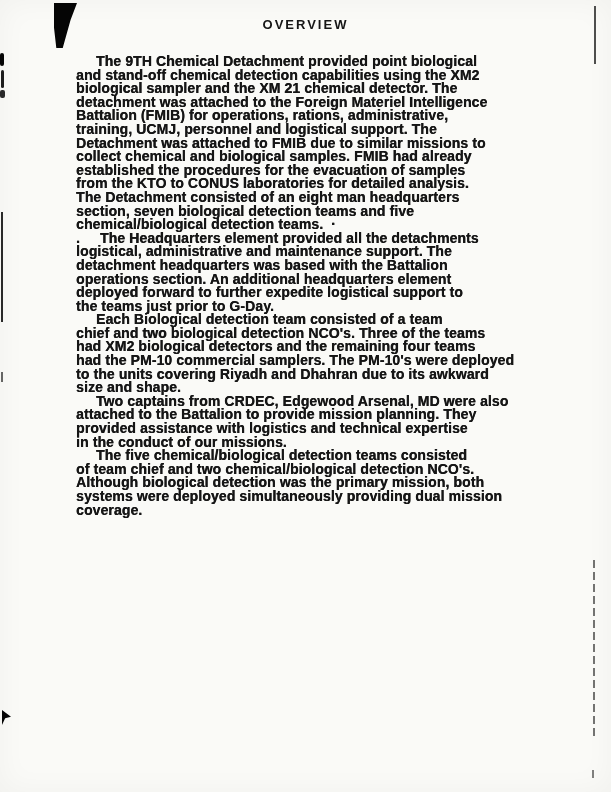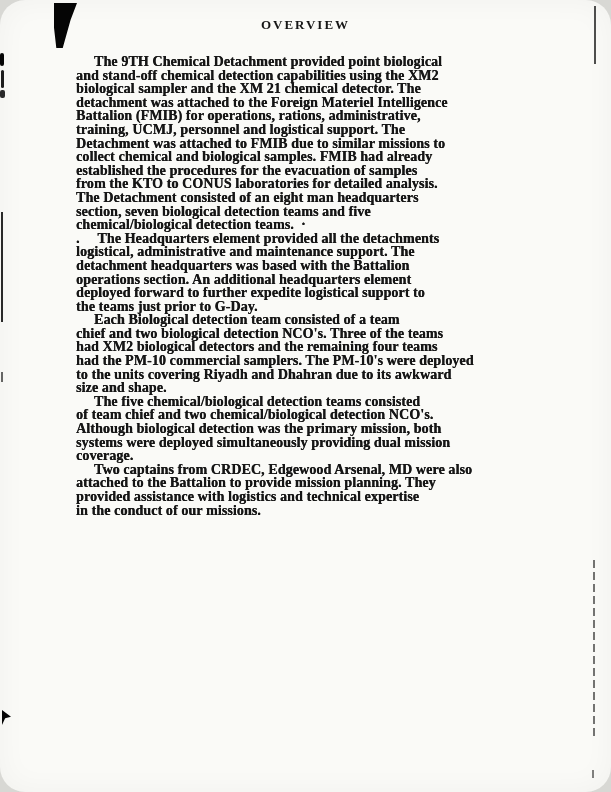--- a/index.html
+++ b/index.html
@@ -7,24 +7,23 @@
     padding: 0;
     background: #d8d8d4;
   }
   .page {
     position: relative;
     width: 611px;
     height: 792px;
     margin: 0 auto;
     background: var(--paper, #fafaf7);
     overflow: hidden;
-    font-family: Liberation Serif, serif;
+    font-family: Liberation Sans, sans-serif;
     color: var(--ink, #161616);
     box-shadow: inset 0 0 30px rgba(0,0,0,0.04);
-    border-radius: 25px;
   }
   .doc-title {
     position: absolute;
     top: 17px;
     left: 0;
     width: 100%;
     margin: 0;
     text-align: center;
     font-size: 13px;
     font-weight: bold;
@@ -106,24 +105,24 @@
 detachment headquarters was based with the Battalion
 operations section. An additional headquarters element
 deployed forward to further expedite logistical support to
 the teams just prior to G-Day.</p>
     <p>     Each Biological detection team consisted of a team
 chief and two biological detection NCO's. Three of the teams
 had XM2 biological detectors and the remaining four teams
 had the PM-10 commercial samplers. The PM-10's were deployed
 to the units covering Riyadh and Dhahran due to its awkward
 size and shape.</p>
+    <p>     Two captains from CRDEC, Edgewood Arsenal, MD were also
+attached to the Battalion to provide mission planning. They
+provided assistance with logistics and technical expertise
+in the conduct of our missions.</p>
     <p>     The five chemical/biological detection teams consisted
 of team chief and two chemical/biological detection NCO's.
 Although biological detection was the primary mission, both
 systems were deployed simultaneously providing dual mission
 coverage.</p>
-    <p>     Two captains from CRDEC, Edgewood Arsenal, MD were also
-attached to the Battalion to provide mission planning. They
-provided assistance with logistics and technical expertise
-in the conduct of our missions.</p>
   </div>
 
 </div>
 
 </body></html>

